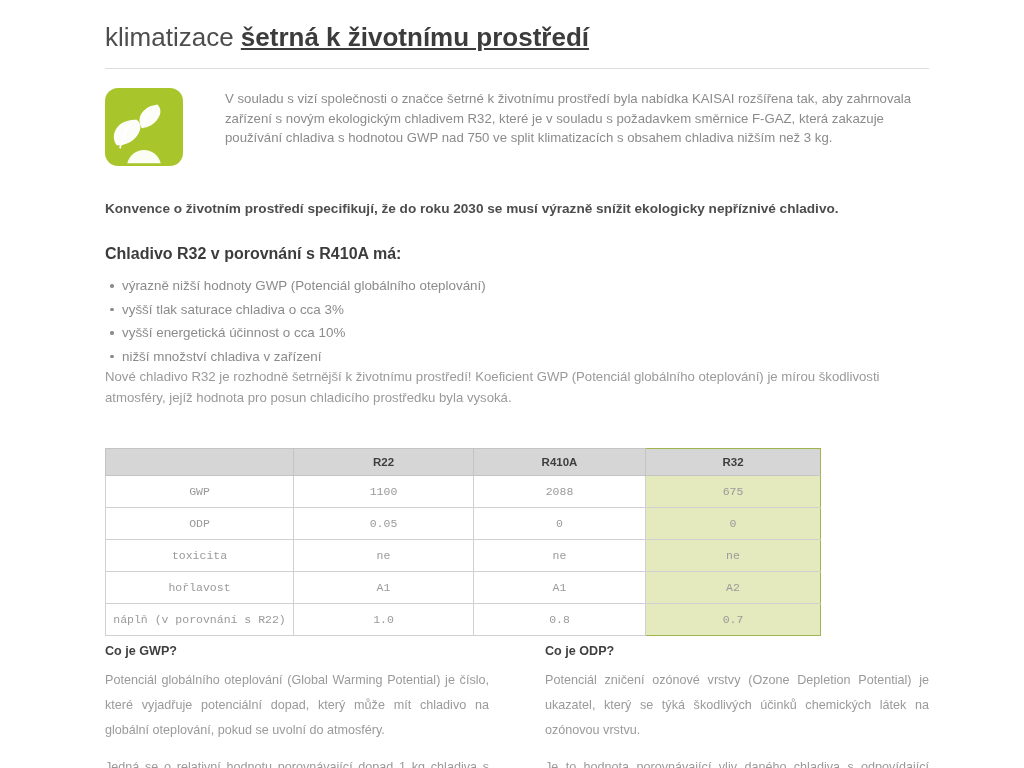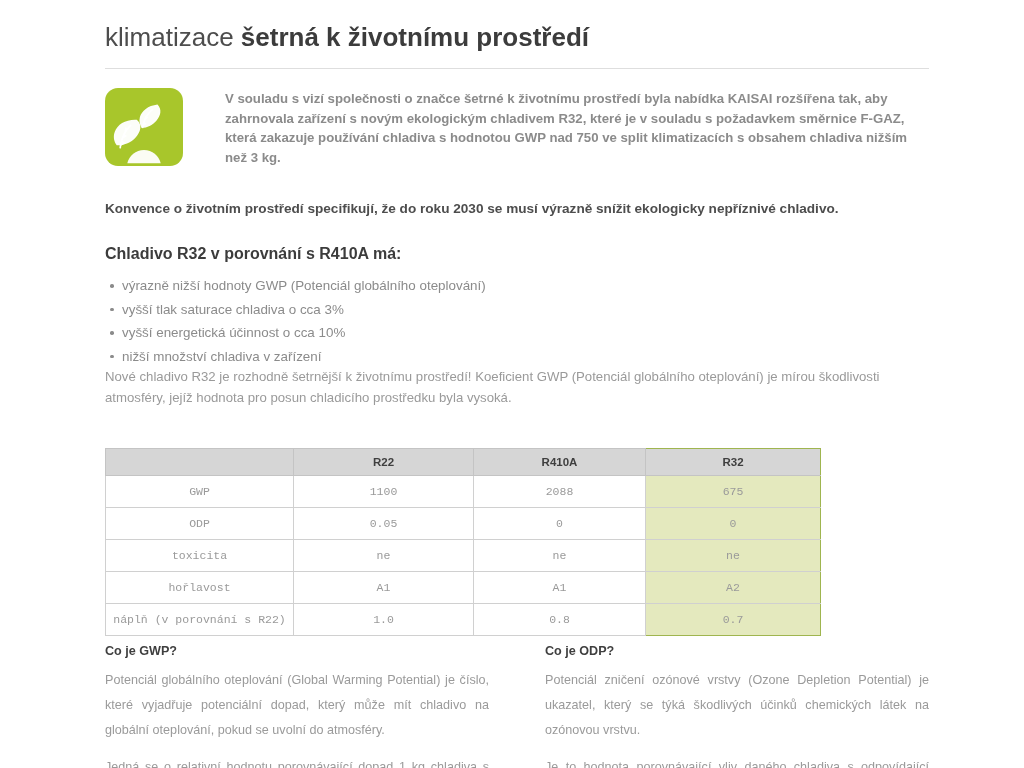--- a/index.html
+++ b/index.html
@@ -32,20 +32,21 @@
   .page-title {
     font-size: 26px;
     line-height: 34px;
     color: #4d4d4d;
     font-weight: 400;
     white-space: nowrap;
   }
   .page-title .strong {
     font-weight: 700;
     color: #3c3c3c;
+    text-decoration: underline;
   }
   .title-rule {
     position: absolute;
     left: 105px;
     top: 68px;
     width: 824px;
     height: 1px;
     background: #dedede;
   }
 
@@ -70,21 +71,20 @@
     display: block;
   }
   .intro-text {
     position: absolute;
     left: 120px;
     top: 1px;
     width: 700px;
     font-size: 13.2px;
     line-height: 19.5px;
     color: #8b8b8b;
-    font-weight: bold;
   }
 
   
   .convention {
     position: absolute;
     left: 105px;
     top: 199px;
     width: 824px;
     font-size: 13.6px;
     font-weight: 700;

